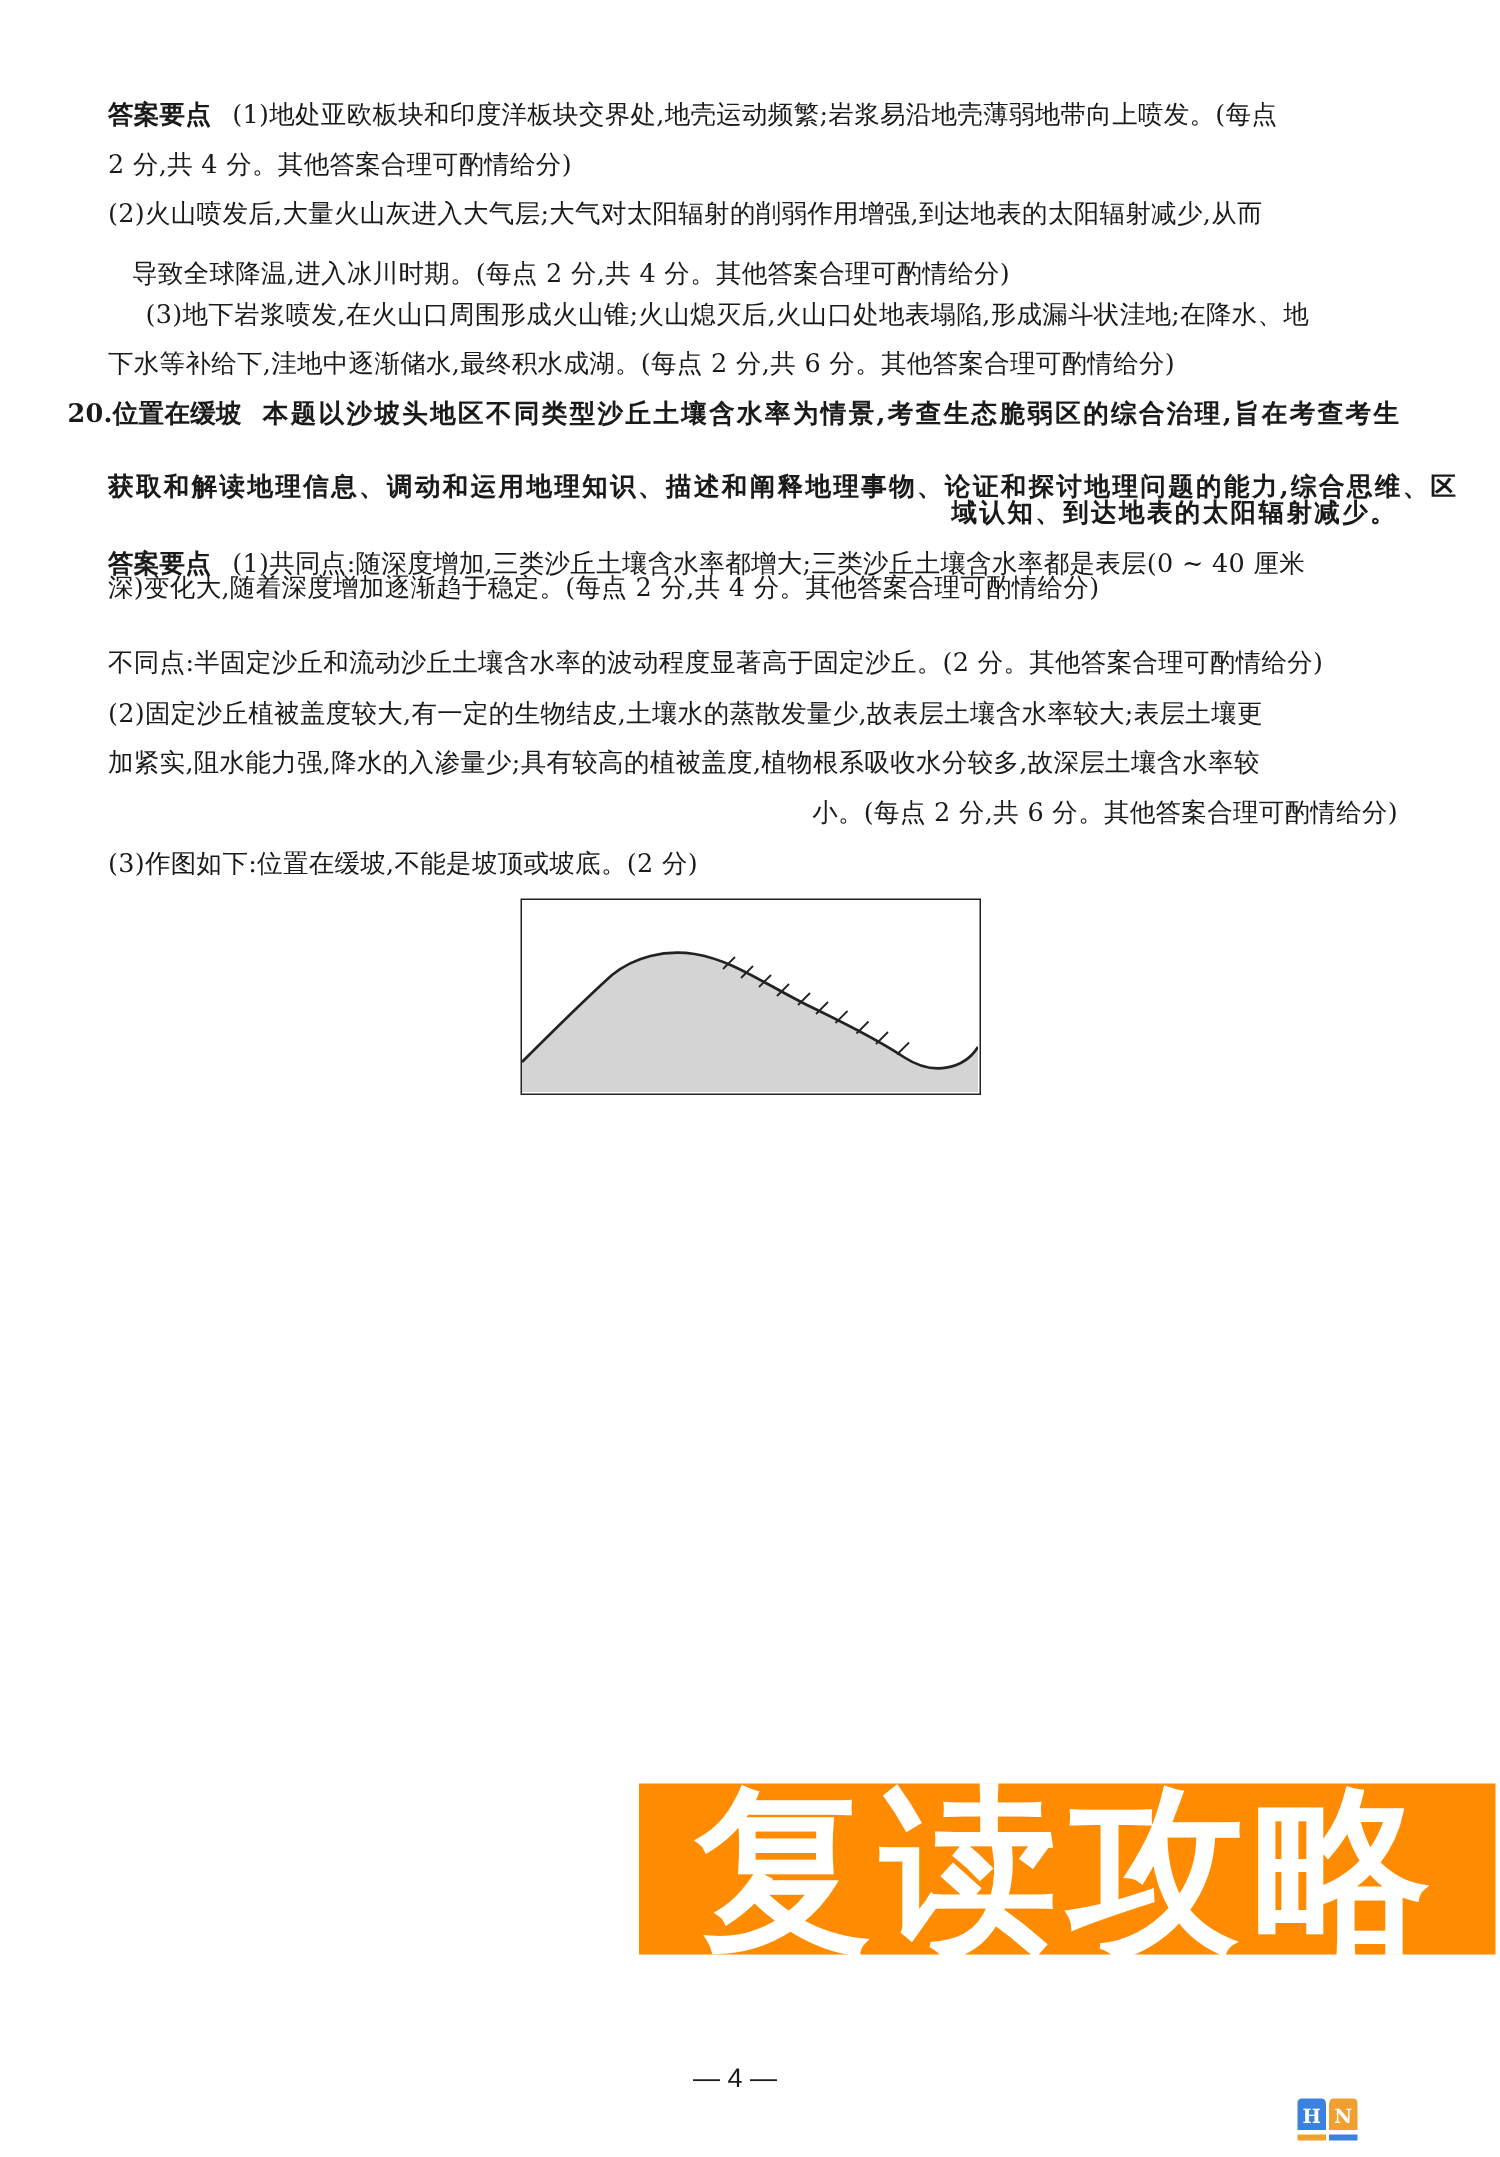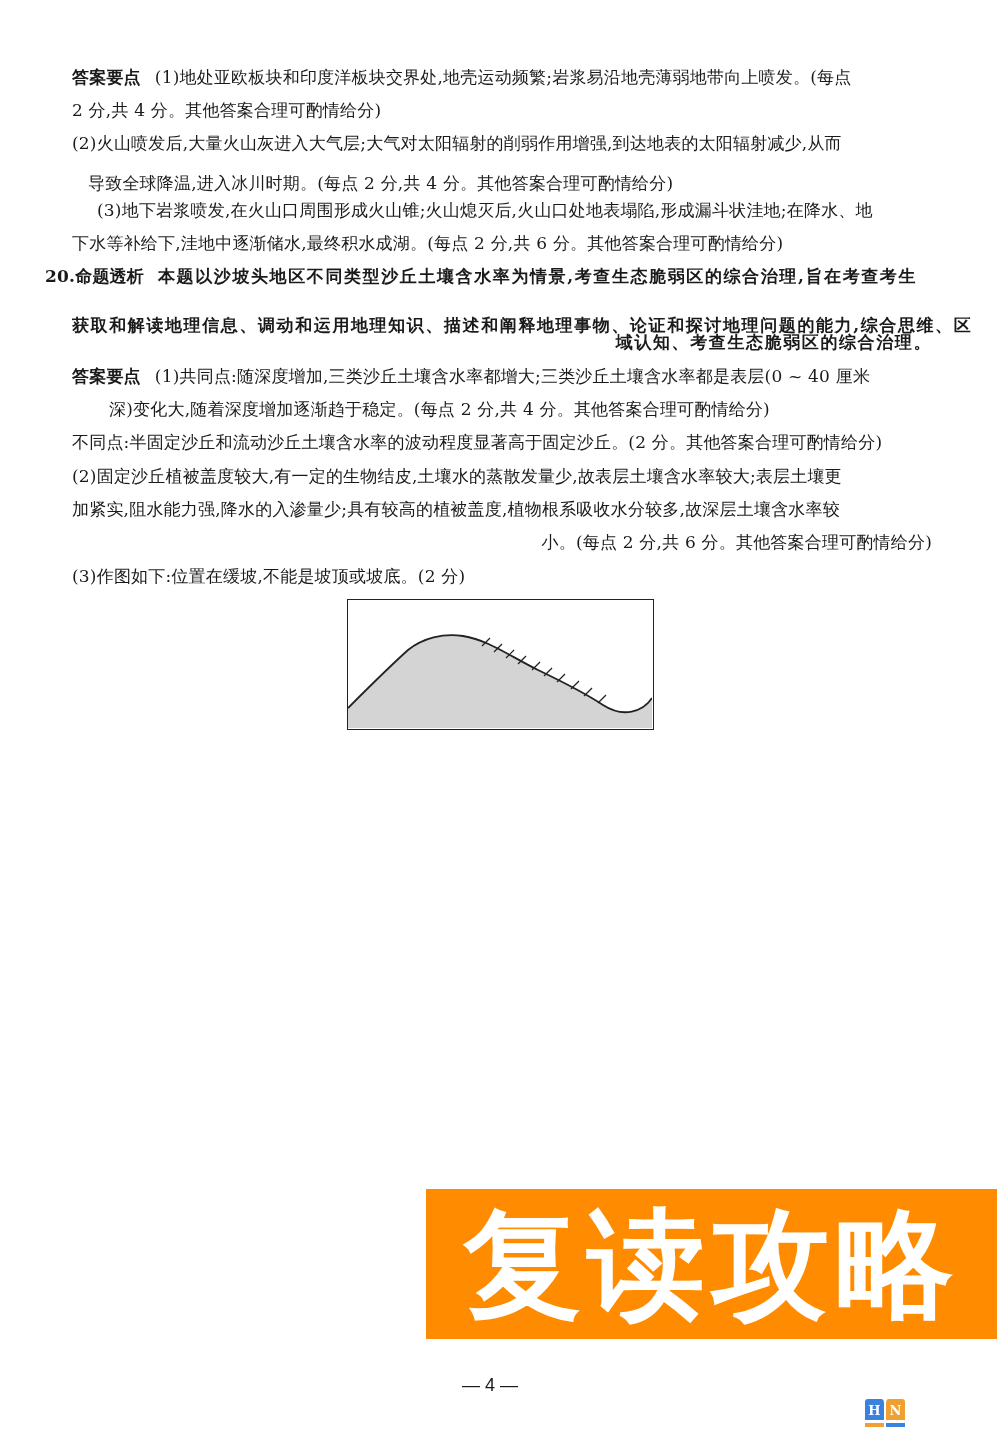--- a/index.html
+++ b/index.html
@@ -15,21 +15,21 @@
     }
     .line.hang { left: 45px; }
     .bold { font-weight: bold; }
     .label { font-weight: bold; margin-right: 14px; margin-top: 21px; }
     .intro { font-weight: bold; letter-spacing: 1.6px; text-align: right; }
     .diagram {
       position: absolute; left: 347px; top: 599px; width: 307px; height: 131px;
       border: 1.5px solid #222; box-sizing: border-box; background: #fff;
     }
     .banner {
-      position: absolute; left: 426px; top: 1189px; width: 571px; height: 150px;
+      position: absolute; left: 426px; top: 1189px; width: 571px; height: 114px;
       background: #ff8c00;
       display: flex; align-items: center; justify-content: center;
     }
     .banner-text {
       color: #ffffff; font-family: "DejaVu Sans", "Liberation Sans", sans-serif;
       font-weight: bold; font-size: 118px; letter-spacing: 6px; line-height: 1;
     }
     .page-number {
       position: absolute; left: 450px; top: 1375px; width: 80px; text-align: center;
       font-family: "Liberation Sans", "DejaVu Sans", sans-serif; font-size: 18px;
@@ -44,29 +44,29 @@
 <div class="line" style="top:66px;">
   <span class="label">答案要点</span><span>(1)地处亚欧板块和印度洋板块交界处,地壳运动频繁;岩浆易沿地壳薄弱地带向上喷发。(每点</span>
 </div>
 <div class="line" style="top:99px;">2 分,共 4 分。其他答案合理可酌情给分)</div>
 <div class="line" style="top:132px;">(2)火山喷发后,大量火山灰进入大气层;大气对太阳辐射的削弱作用增强,到达地表的太阳辐射减少,从而</div>
 <div class="line" style="top:172px;margin-left:16px;">导致全球降温,进入冰川时期。(每点 2 分,共 4 分。其他答案合理可酌情给分)</div>
 <div class="line" style="top:199px;margin-left:25px;">(3)地下岩浆喷发,在火山口周围形成火山锥;火山熄灭后,火山口处地表塌陷,形成漏斗状洼地;在降水、地</div>
 <div class="line" style="top:232px;">下水等补给下,洼地中逐渐储水,最终积水成湖。(每点 2 分,共 6 分。其他答案合理可酌情给分)</div>
 
 <div class="line hang" style="top:265px;">
-  <span class="bold">20.</span><span class="label">命题透析</span><span class="intro">本题以沙坡头地区不同类型沙丘土壤含水率为情景,考查生态脆弱区的综合治理,旨在考查考生</span>
+  <span class="bold">20.</span><span class="label">位置在缓坡</span><span class="intro">本题以沙坡头地区不同类型沙丘土壤含水率为情景,考查生态脆弱区的综合治理,旨在考查考生</span>
 </div>
 <div class="line intro" style="top:290px;margin-top:24px;">获取和解读地理信息、调动和运用地理知识、描述和阐释地理事物、论证和探讨地理问题的能力,综合思维、区</div>
-<div class="line intro" style="top:331px;">域认知、考查生态脆弱区的综合治理。</div>
+<div class="line intro" style="top:331px;">域认知、到达地表的太阳辐射减少。</div>
 
 <div class="line" style="top:365px;">
   <span class="label">答案要点</span><span>(1)共同点:随深度增加,三类沙丘土壤含水率都增大;三类沙丘土壤含水率都是表层(0 ~ 40 厘米</span>
 </div>
-<div class="line" style="top:398px;margin-left:37px;">深)变化大,随着深度增加逐渐趋于稳定。(每点 2 分,共 4 分。其他答案合理可酌情给分)</div>
+<div class="line" style="top:381px;">深)变化大,随着深度增加逐渐趋于稳定。(每点 2 分,共 4 分。其他答案合理可酌情给分)</div>
 <div class="line" style="top:431px;">不同点:半固定沙丘和流动沙丘土壤含水率的波动程度显著高于固定沙丘。(2 分。其他答案合理可酌情给分)</div>
 <div class="line" style="top:465px;">(2)固定沙丘植被盖度较大,有一定的生物结皮,土壤水的蒸散发量少,故表层土壤含水率较大;表层土壤更</div>
 <div class="line" style="top:498px;">加紧实,阻水能力强,降水的入渗量少;具有较高的植被盖度,植物根系吸收水分较多,故深层土壤含水率较</div>
 <div class="line" style="top:531px;text-align:right;">小。(每点 2 分,共 6 分。其他答案合理可酌情给分)</div>
 <div class="line" style="top:565px;">(3)作图如下:位置在缓坡,不能是坡顶或坡底。(2 分)</div>
 
 <div class="diagram">
   <svg width="304" height="128" viewBox="0 0 304 128">
     <path d="M0,108 C20,88 40,68 60,50 C75,38 95,33 115,36 C140,40 160,55 190,70 C215,82 240,95 255,105 C275,118 295,112 304,98 L304,128 L0,128 Z" fill="#d4d4d4" stroke="none"></path>
     <path d="M0,108 C20,88 40,68 60,50 C75,38 95,33 115,36 C140,40 160,55 190,70 C215,82 240,95 255,105 C275,118 295,112 304,98" fill="none" stroke="#222" stroke-width="1.8"></path>

